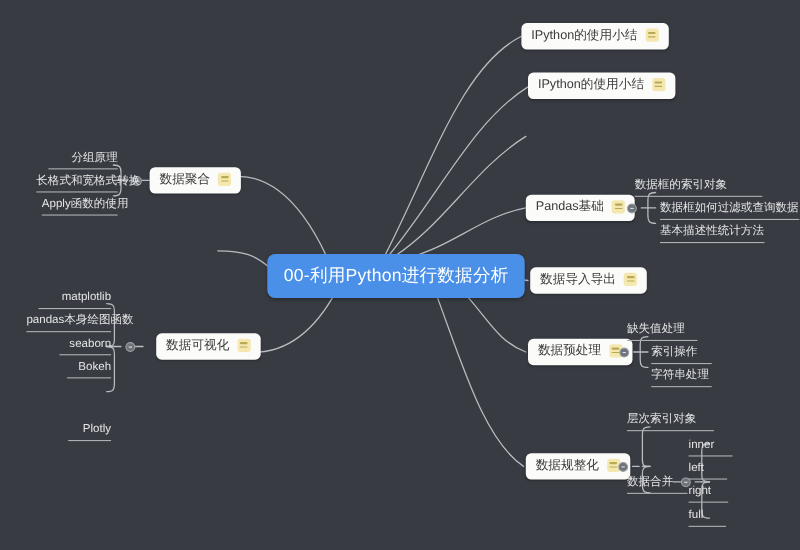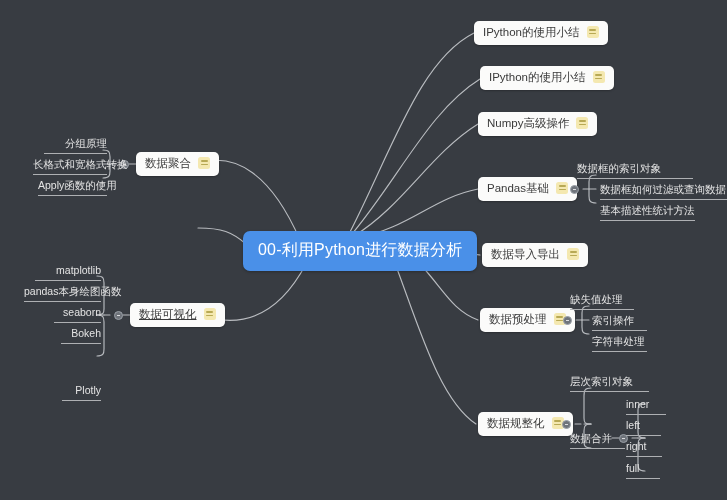--- a/index.html
+++ b/index.html
@@ -168,24 +168,20 @@
   <div class="card" style="left:474px; top:21px;">
     <span class="label">IPython的使用小结</span>
     <span class="note-icon"></span>
   </div>
 
   <div class="card" style="left:480px; top:66px;">
     <span class="label">IPython的使用小结</span>
     <span class="note-icon"></span>
   </div>
 
-  <div class="card" style="left:478px; top:112px;">
-    <span class="label">Numpy高级操作</span>
-    <span class="note-icon"></span>
-  </div>
 
   <div class="card" style="left:478px; top:177px;">
     <span class="label">Pandas基础</span>
     <span class="note-icon"></span>
   </div>
   <div class="toggle" style="left:570px; top:185px;"></div>
 
   <div class="sub" style="left:577px; top:162px;">
     <span class="txt">数据框的索引对象</span>
     <span class="underline" style="width:116px;"></span>
@@ -269,21 +265,21 @@
   <div class="sub right-align" style="left:33px; top:158px; width:74px;">
     <span class="txt">长格式和宽格式转换</span>
     <span class="underline" style="left:auto; right:0; width:74px;"></span>
   </div>
   <div class="sub right-align" style="left:38px; top:179px; width:69px;">
     <span class="txt">Apply函数的使用</span>
     <span class="underline" style="left:auto; right:0; width:69px;"></span>
   </div>
 
 
-  <div class="card" style="left:130px; top:303px;text-decoration:underline;">
+  <div class="card" style="left:142px; top:303px;">
     <span class="label">数据可视化</span>
     <span class="note-icon"></span>
   </div>
   <div class="toggle" style="left:114px; top:311px;"></div>
 
   <div class="sub right-align" style="left:35px; top:264px; width:66px;">
     <span class="txt">matplotlib</span>
     <span class="underline" style="left:auto; right:0; width:66px;"></span>
   </div>
   <div class="sub right-align" style="left:24px; top:285px; width:77px;">

